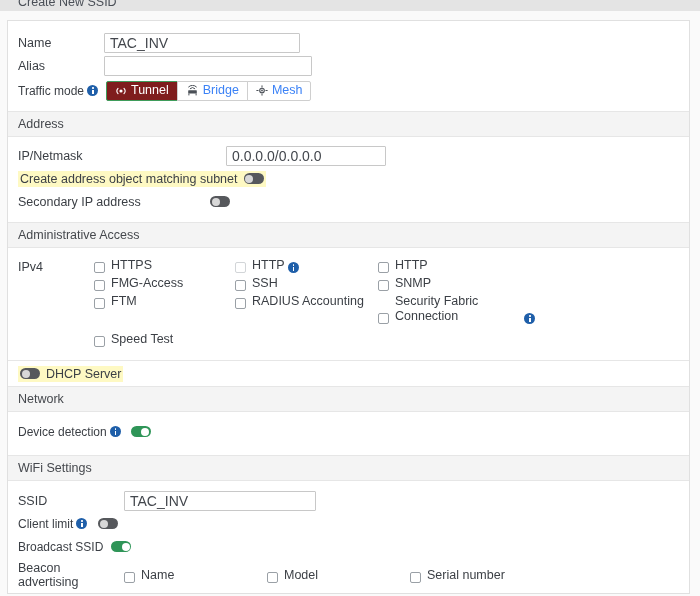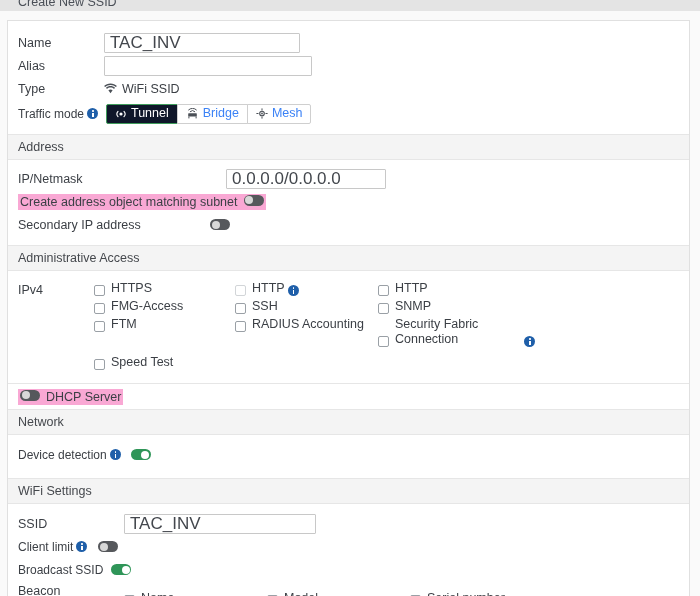--- a/index.html
+++ b/index.html
@@ -97,21 +97,21 @@
     align-items: center;
   }
 
   
   .text-input {
     height: 20px;
     border: 1px solid #c8c8c8;
     background: #fff;
     box-sizing: border-box;
     font-family: "Liberation Sans", sans-serif;
-    font-size: 17px;
+    font-size: 14px;
     color: #43474d;
     padding: 0 5px;
     outline: none;
     border-radius: 1px;
   }
   .w-name { width: 196px; }
   .w-alias { width: 208px; }
   .w-ipmask { width: 160px; }
   .w-ssid  { width: 192px; }
 
@@ -161,24 +161,24 @@
     border-radius: 50%;
     background: #ffffff;
   }
   .toggle.off { background: #56585c; }
   .toggle.off .knob { left: 1.5px; background: #d8d8d8; }
   .toggle.on  { background: #2f9558; }
   .toggle.on  .knob { right: 1.5px; left: auto; background: #ffffff; }
 
   
   .hl {
-    background: #f9a8d4;
+    background: #fef9c3;
     padding: 1px 2px 1px 2px;
     display: inline-flex;
-    align-items: flex-start;
+    align-items: center;
   }
 
   
   .btn-group {
     display: inline-flex;
     margin-left: 2px;
   }
   .seg-btn {
     height: 20px;
     line-height: 19px;
@@ -191,21 +191,21 @@
     align-items: center;
     gap: 4px;
     margin-left: -1px;
     box-sizing: border-box;
     cursor: pointer;
     white-space: nowrap;
   }
   .seg-btn:first-child { margin-left: 0; border-radius: 2px 0 0 2px; }
   .seg-btn:last-child  { border-radius: 0 2px 2px 0; }
   .seg-btn.active {
-    background: #0f172a;
+    background: #7f1d1d;
     border-color: #3f9c5b;
     color: #ffffff;
   }
 
   
   .glyph {
     display: inline-flex;
     align-items: center;
     justify-content: center;
     flex: 0 0 auto;
@@ -291,31 +291,20 @@
       <div class="row">
         <div class="row-label">Name</div>
         <input class="text-input w-name" type="text" value="TAC_INV" style="">
       </div>
 
       <div class="row">
         <div class="row-label">Alias</div>
         <input class="text-input w-alias" type="text" value="" style="">
       </div>
 
-      <div class="row">
-        <div class="row-label">Type</div>
-        <span class="glyph" style="margin-right:5px;">
-          <svg width="13" height="11" viewBox="0 0 13 11">
-            <path d="M6.5 2.0c2.1 0 4.0 0.75 5.4 2.0l1.0-1.1C11.3 1.3 9.0 0.4 6.5 0.4S1.7 1.3 0.1 2.9l1.0 1.1C2.5 2.75 4.4 2.0 6.5 2.0z" fill="#4b5057"></path>
-            <path d="M6.5 4.6c1.35 0 2.6 0.5 3.5 1.35l1.0-1.1C9.85 3.75 8.25 3.1 6.5 3.1S3.15 3.75 2.0 4.85l1.0 1.1C3.9 5.1 5.15 4.6 6.5 4.6z" fill="#4b5057"></path>
-            <path d="M6.5 10.3L8.6 7.2C8.05 6.7 7.3 6.4 6.5 6.4s-1.55 0.3-2.1 0.8L6.5 10.3z" fill="#4b5057"></path>
-          </svg>
-        </span>
-        <span>WiFi SSID</span>
-      </div>
 
       <div class="row" style="margin-top:2px;">
         <div class="row-label-wide" style="width:86px;">
           <span>Traffic mode</span>
           <span class="info-icon"></span>
         </div>
         <div class="btn-group">
           <button class="seg-btn active">
             <span class="glyph">
               <svg width="12" height="10" viewBox="0 0 12 10">

